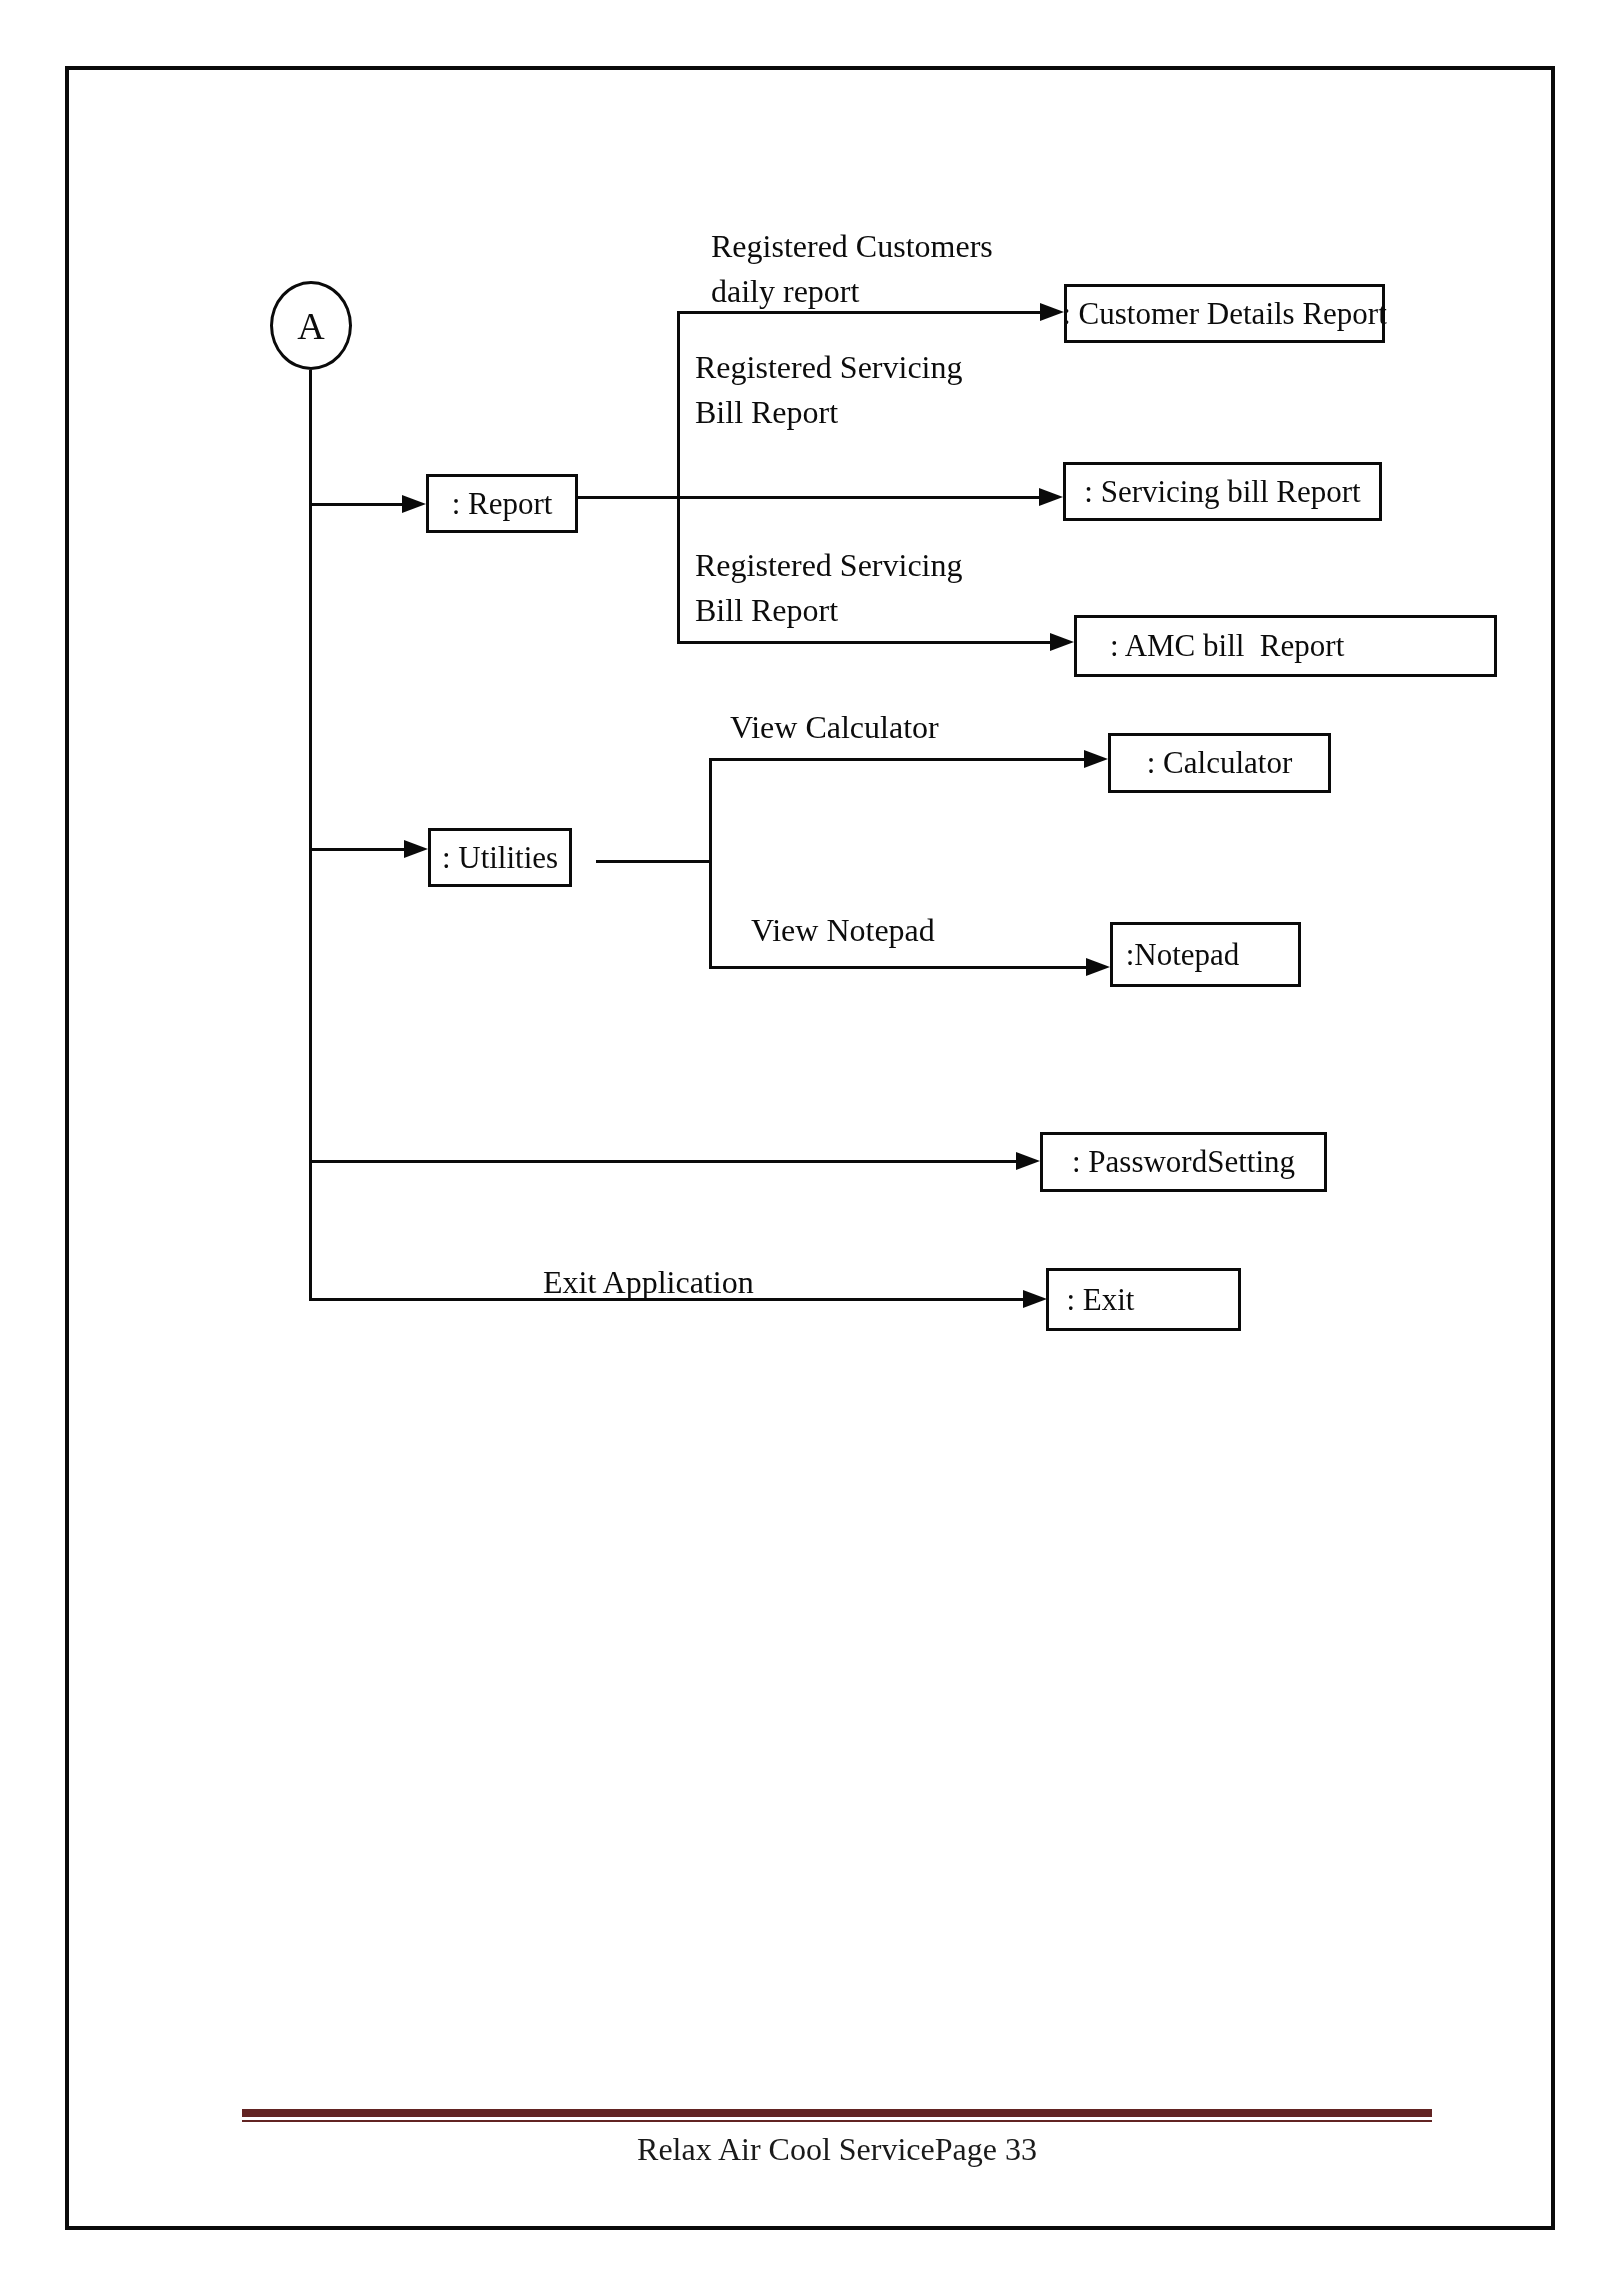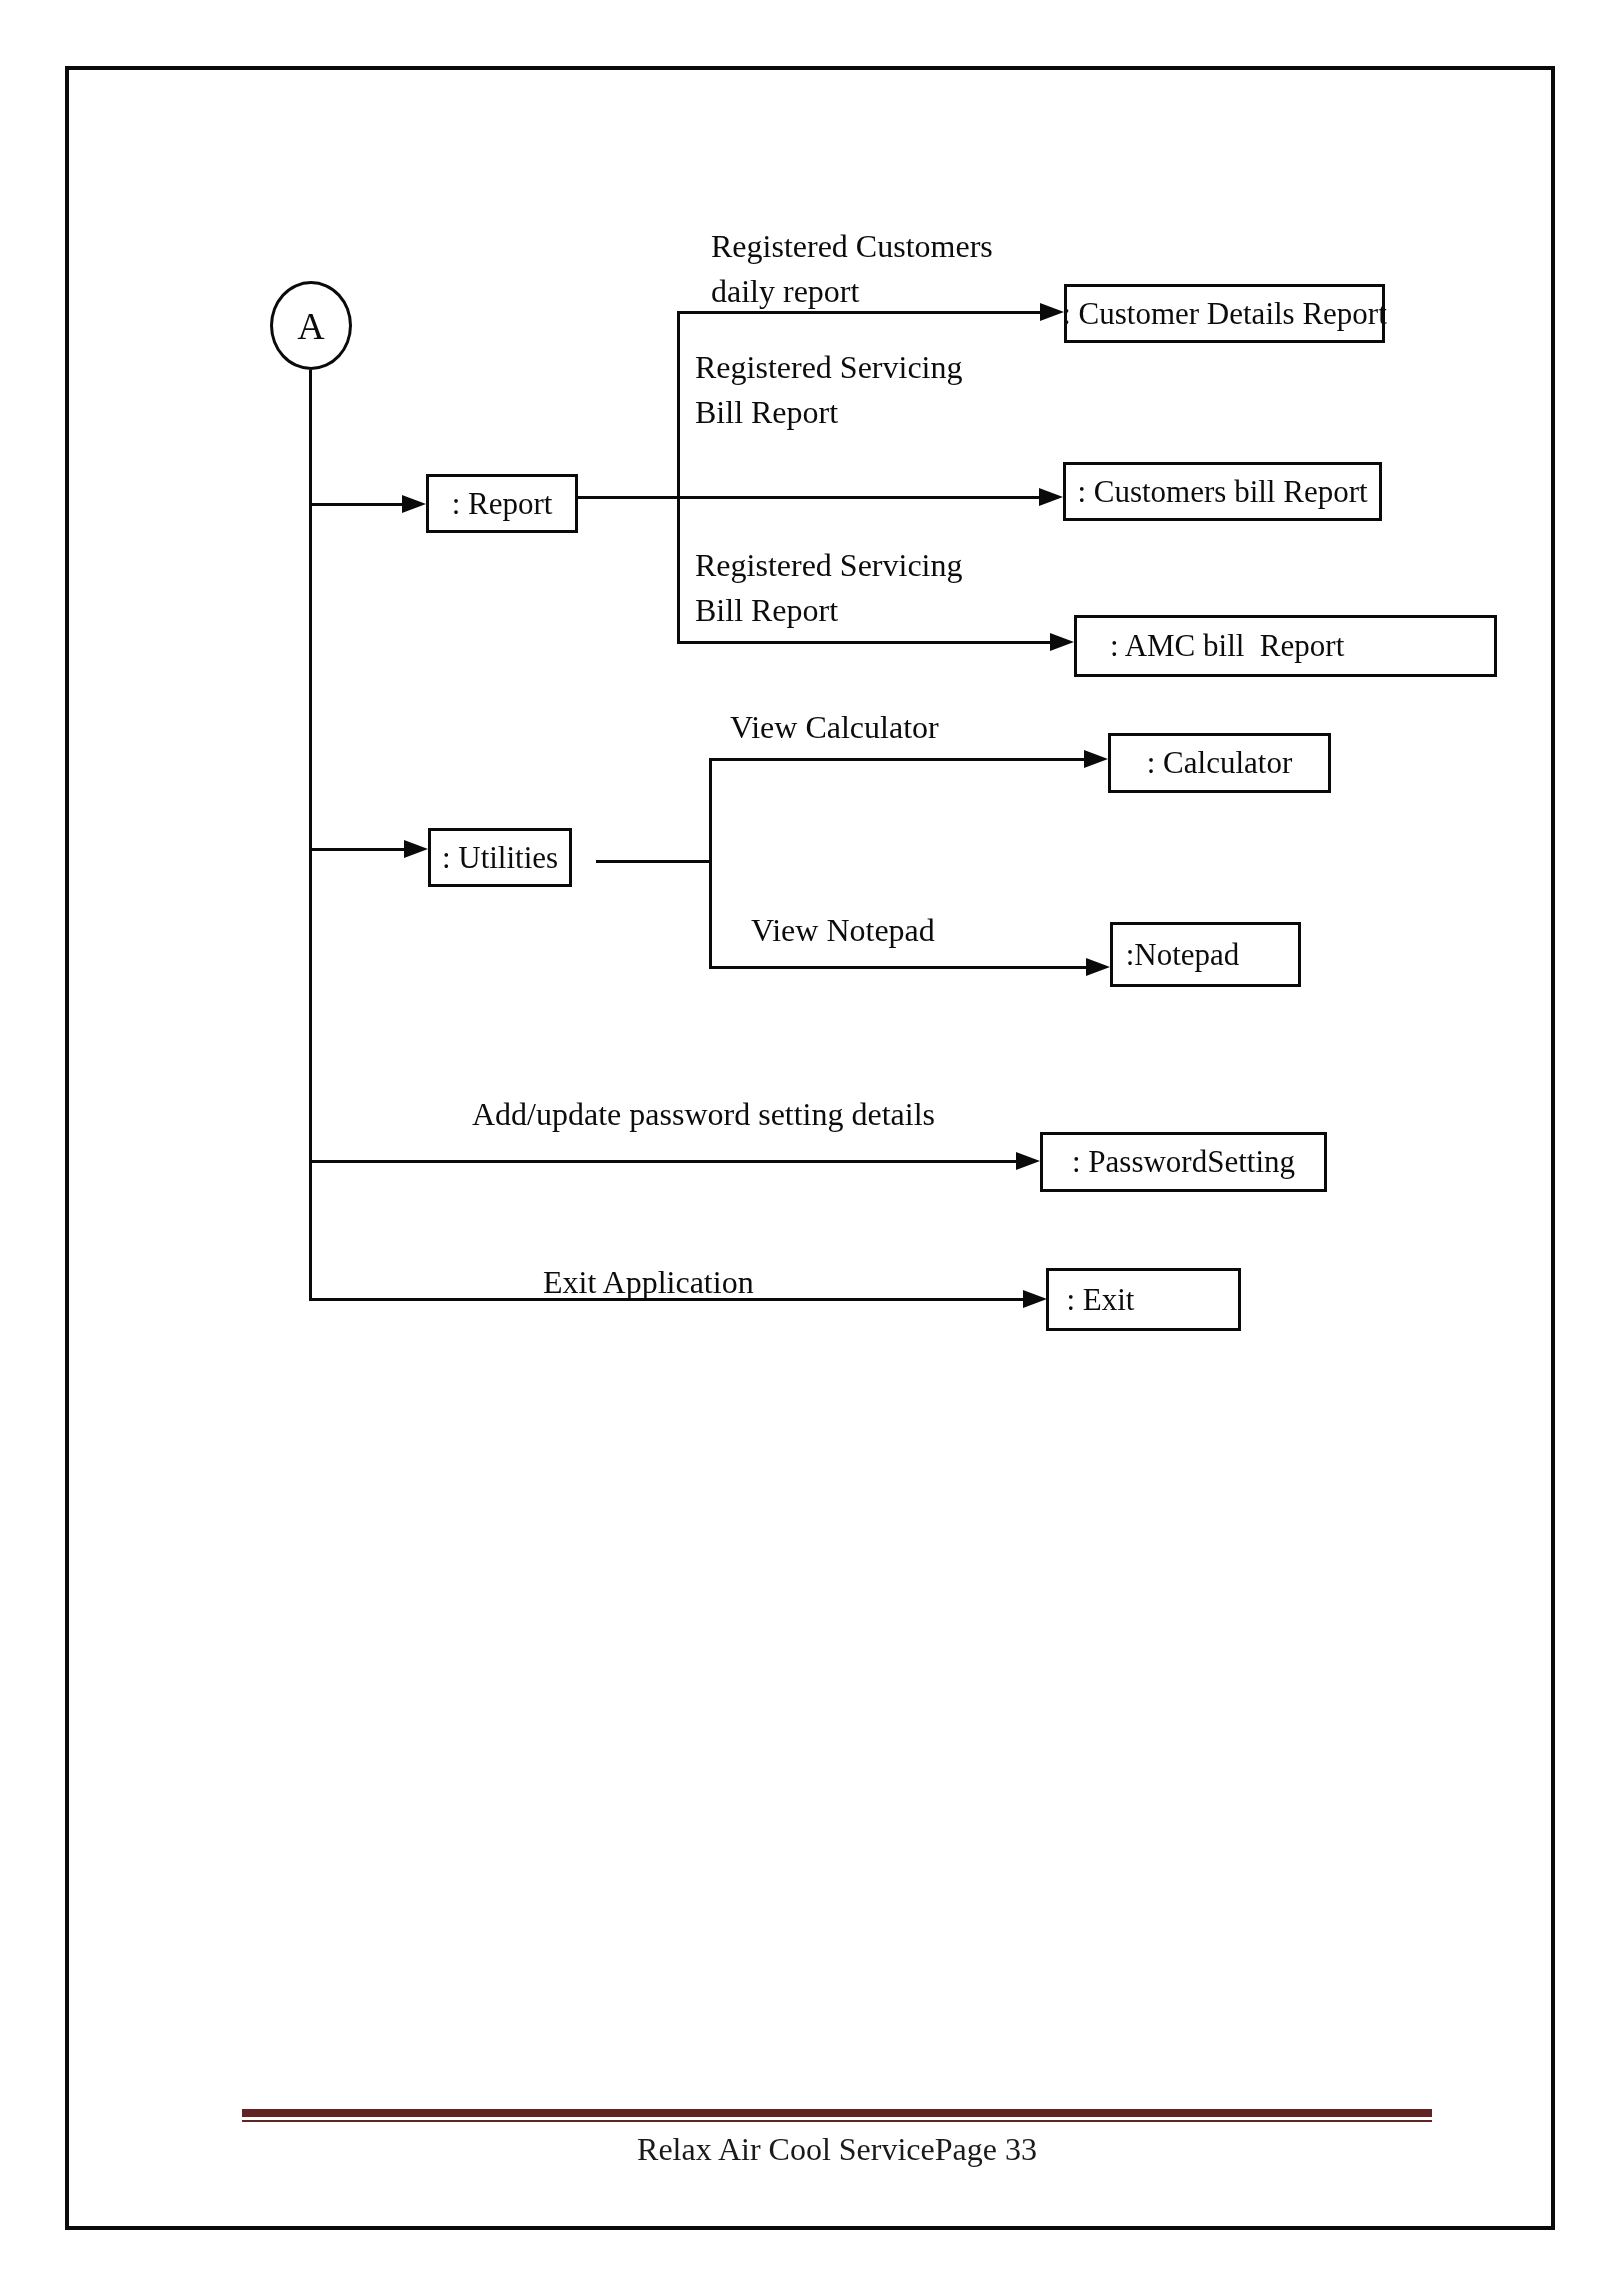--- a/index.html
+++ b/index.html
@@ -109,21 +109,21 @@
   <div class="line" style="left:677px; top:311px; width:363px; height:3.2px;"></div>
   <div class="arrowhead" style="left:1040px; top:303px;"></div>
   <div class="node-box" style="left:1064px; top:284px; width:321px; height:59px;">
     <span>: Customer Details Report</span>
   </div>
 
   <div class="edge-label" style="left:695px; top:345px;">Registered Servicing
 Bill Report</div>
   <div class="arrowhead" style="left:1039px; top:488px;"></div>
   <div class="node-box" style="left:1063px; top:462px; width:319px; height:59px;">
-    <span>: Customers bill Report</span>
+    <span>: Servicing bill Report</span>
   </div>
 
   <div class="edge-label" style="left:695px; top:543px;">Registered Servicing
 Bill Report</div>
   <div class="line" style="left:677px; top:641px; width:373px; height:3.2px;"></div>
   <div class="arrowhead" style="left:1050px; top:633px;"></div>
   <div class="node-box align-left" style="left:1074px; top:615px; width:423px; height:62px; padding-left:33px;">
     <span>: AMC bill  Report</span>
   </div>
 
@@ -143,21 +143,20 @@
     <span>: Calculator</span>
   </div>
 
   <div class="edge-label" style="left:751px; top:908px;">View Notepad</div>
   <div class="line" style="left:709px; top:966px; width:377px; height:3.2px;"></div>
   <div class="arrowhead" style="left:1086px; top:958px;"></div>
   <div class="node-box align-left" style="left:1110px; top:922px; width:191px; height:65px; padding-left:12.7px;">
     <span>:Notepad</span>
   </div>
 
-  <div class="edge-label" style="left:472px; top:1092px;">Add/update password setting details</div>
   <div class="line" style="left:309px; top:1160px; width:707px; height:3.2px;"></div>
   <div class="arrowhead" style="left:1016px; top:1152px;"></div>
   <div class="node-box" style="left:1040px; top:1132px; width:287px; height:60px;">
     <span>: PasswordSetting</span>
   </div>
 
   <div class="edge-label" style="left:543px; top:1228px;margin-top:32px;">Exit Application</div>
   <div class="line" style="left:309px; top:1298px; width:714px; height:3.2px;"></div>
   <div class="arrowhead" style="left:1023px; top:1290px;"></div>
   <div class="node-box align-left" style="left:1046px; top:1268px; width:195px; height:63px; padding-left:17.4px;">

